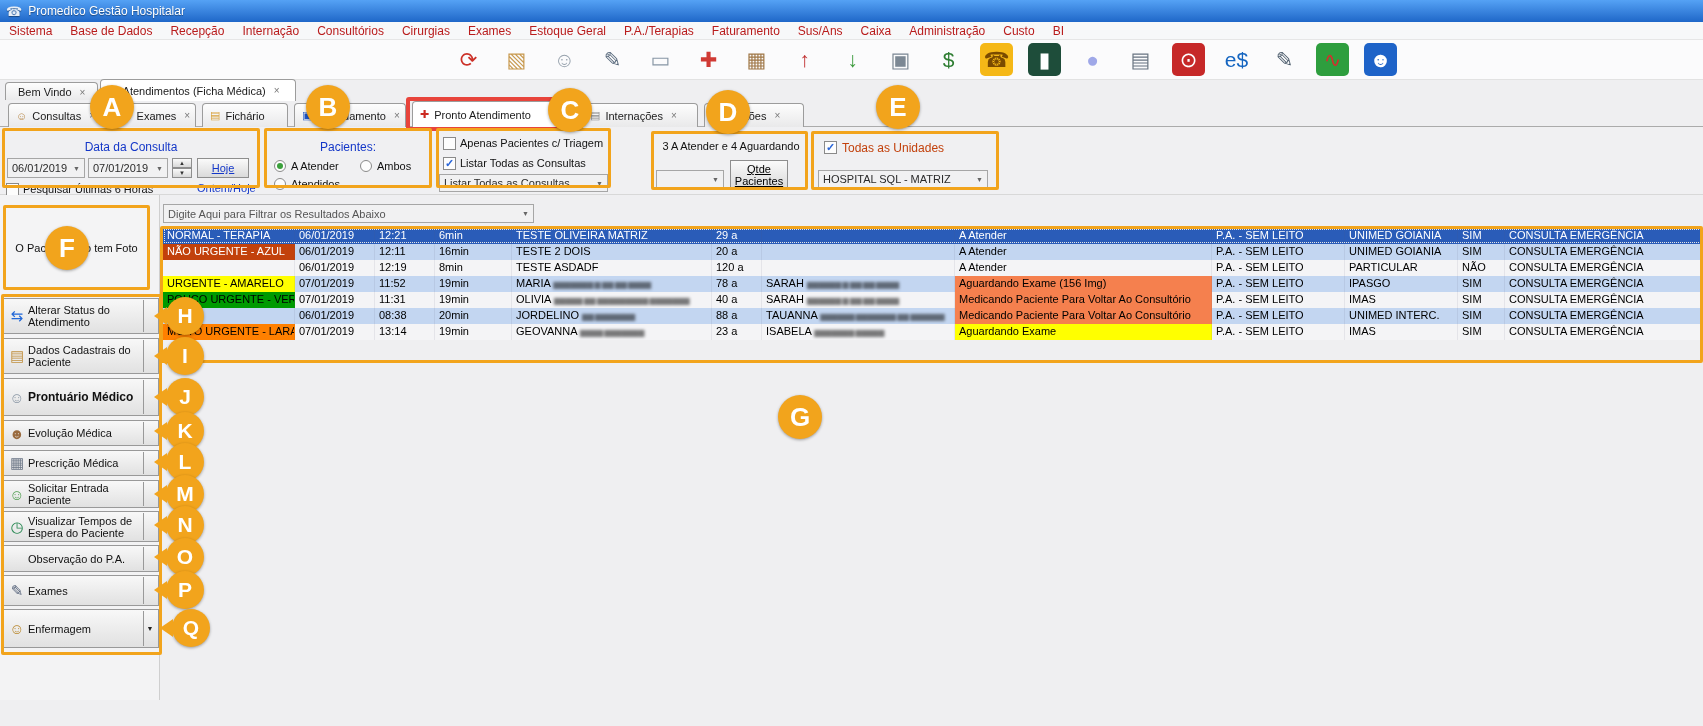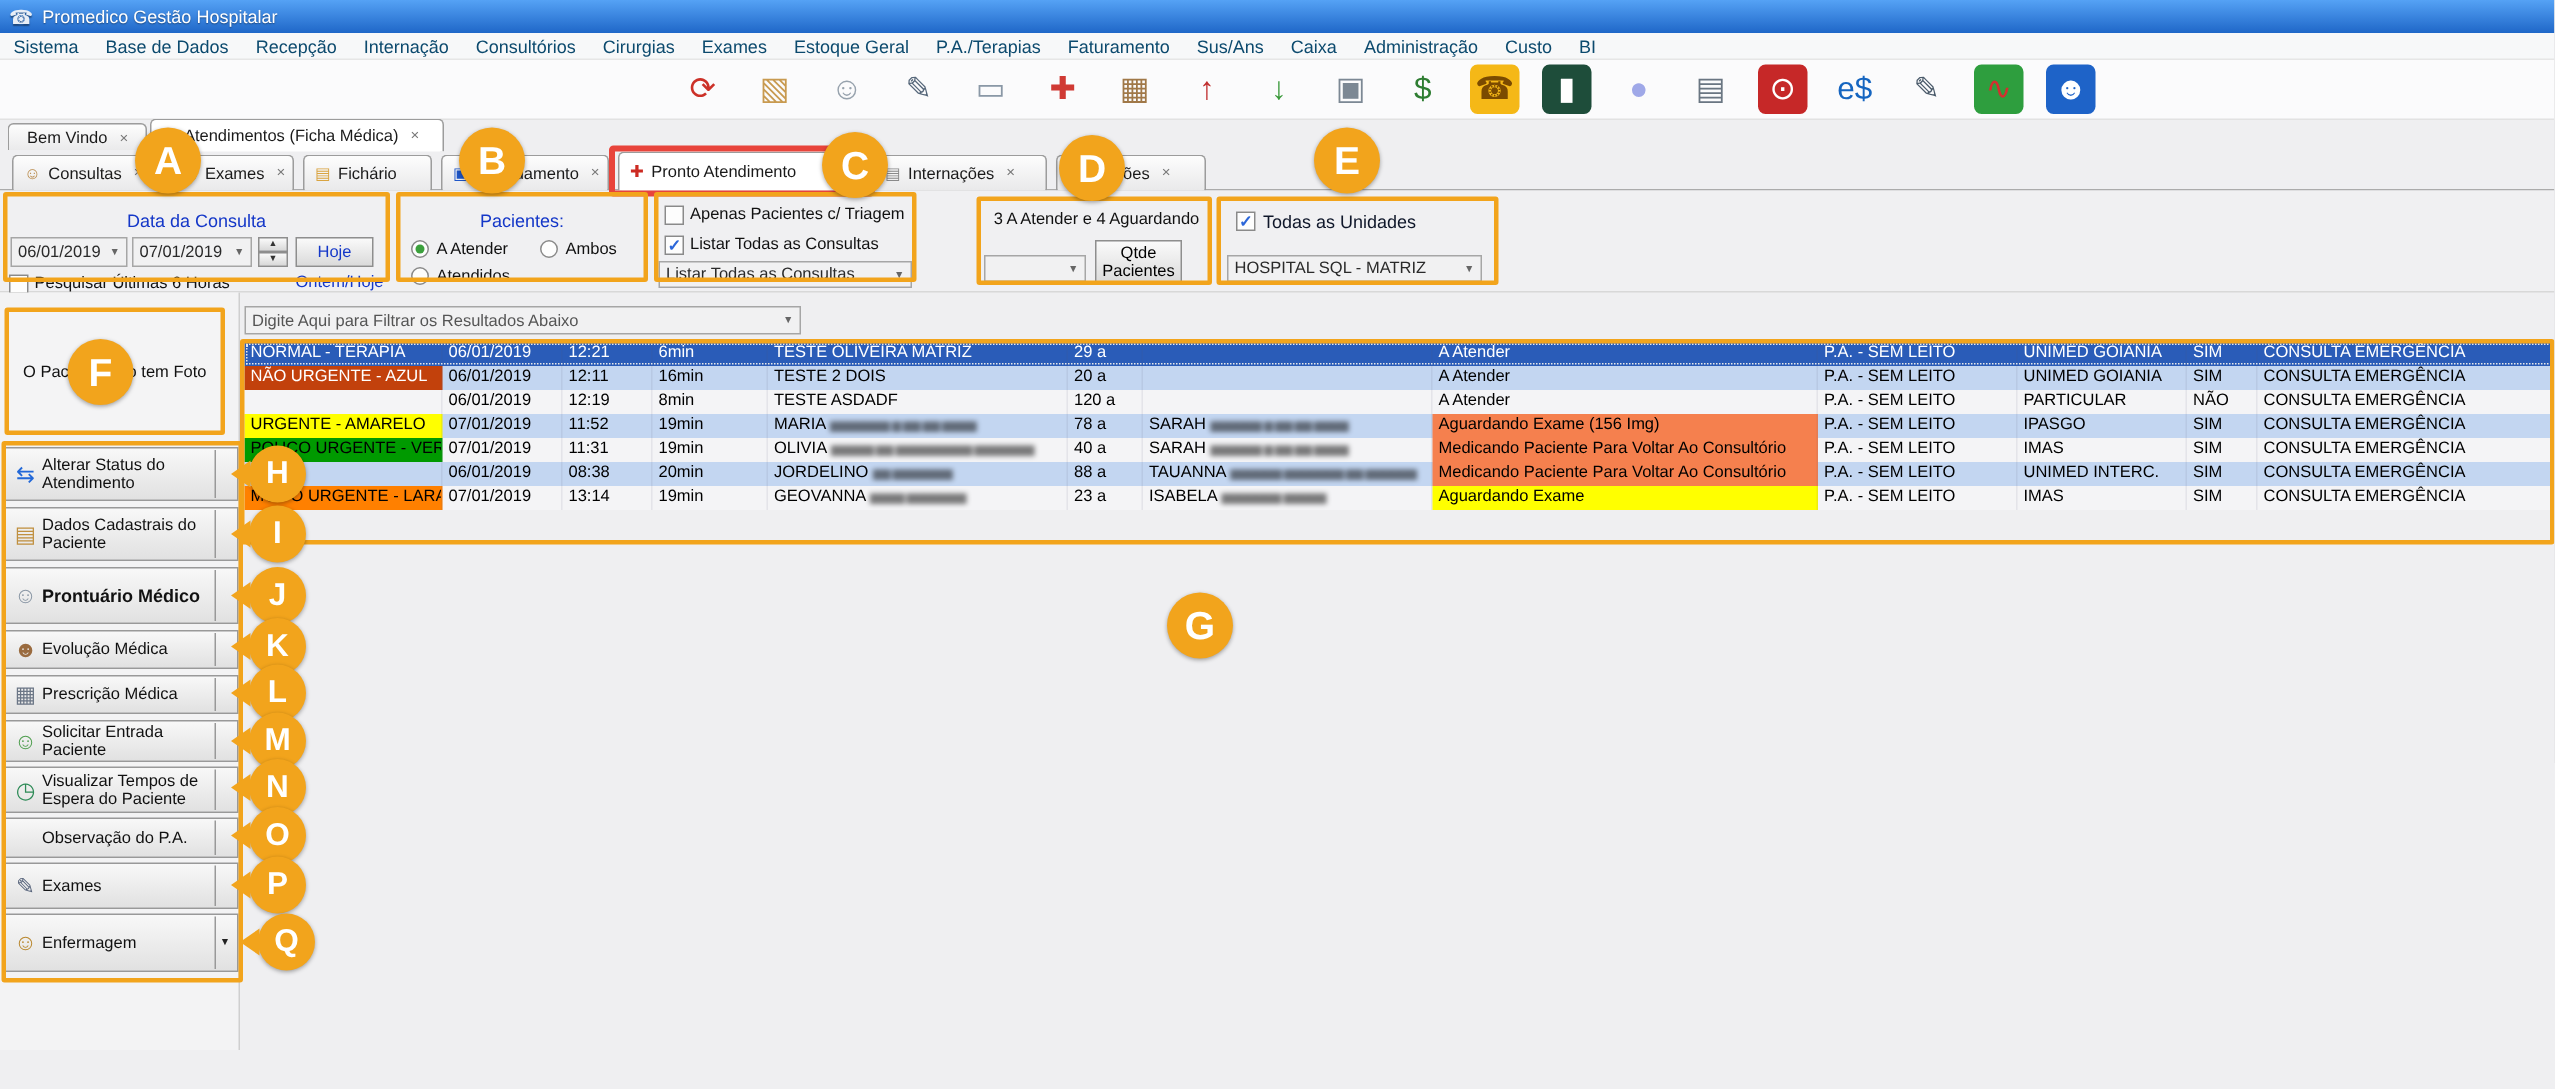--- a/index.html
+++ b/index.html
@@ -6,21 +6,21 @@
   body { font-family:"Liberation Sans", sans-serif; background:#DDD; }
   #page { position:relative; width:1703px; height:726px; background:#EFEFF1; overflow:hidden; }
   .abs { position:absolute; }
 
   
   .titlebar { left:0; top:0; width:1703px; height:22px;
     background:linear-gradient(#55A2F5,#1F67C8); color:#FFF; font-size:12px;
     display:flex; align-items:center; gap:6px; padding-left:6px; text-shadow:0 1px 1px rgba(0,0,0,.4); }
   .titleicon { font-size:13px; color:#E8EEF6; }
   .menubar { left:0; top:22px; width:1703px; height:18px; background:#F7F8F9;
-    display:flex; align-items:center; font-size:12px; color:#0c4a6e; border-bottom:1px solid #E6E6E6; }
+    display:flex; align-items:center; font-size:12px; color:#b91c1c; border-bottom:1px solid #E6E6E6; }
   .mitem { padding:0 9px; height:18px; line-height:18px; cursor:default; }
   .toolbar { left:0; top:40px; width:1703px; height:40px; background:#FBFBFC;
     border-bottom:1px solid #E2E2E2; display:flex; align-items:center; gap:15px; padding-left:452px; }
   .tbico { width:33px; height:33px; border-radius:5px; display:flex; align-items:center;
     justify-content:center; font-size:21px; line-height:1; }
 
   
   .tab { position:absolute; background:linear-gradient(#FDFDFD,#E9E9EA); border:1px solid #9C9C9C;
     border-bottom:none; border-radius:4px 4px 0 0; display:flex; align-items:center; gap:5px;
     padding:0 7px; font-size:11px; color:#1A1A1A; }
@@ -30,21 +30,21 @@
   .substrip { left:0; top:100px; width:1703px; height:27px; background:#EFEFF1; border-bottom:1px solid #ABABAB; }
 
   
   .filterarea { left:0; top:127px; width:1703px; height:68px; background:#F0F0F2; border-bottom:1px solid #D8D8D8; }
   .sidepanel { left:0; top:195px; width:160px; height:505px; background:#F3F3F4; border-right:1px solid #CFCFCF; }
   .bluelabel { color:#1437C8; font-size:12px; text-align:center; }
   .combo { position:absolute; background:#F1F1F2; border:1px solid #A6A6A6; font-size:11px; color:#2A2A2A;
     display:flex; align-items:center; padding:0 4px; white-space:nowrap; overflow:hidden; }
   .combo::after { content:"▼"; font-size:7px; color:#666; margin-left:auto; padding-left:4px; }
   .btn { position:absolute; background:linear-gradient(#FAFAFA,#DADADA); border:1px solid #8E8E8E;
-    font-size:11px; display:flex; align-items:center; justify-content:center; text-align:center; line-height:12px; }
+    font-size:11px; display:flex; align-items:center; justify-content:center; text-align:center; line-height:12px;text-decoration:underline; }
   .bluebtn { color:#1437C8; }
   .cb { position:absolute; width:13px; height:13px; background:#FDFDFD; border:1px solid #8A8A8A; }
   .cb.on::after { content:"✓"; position:absolute; left:1px; top:-1px; font-size:11px; color:#2B66D9; font-weight:bold; }
   .radio { position:absolute; width:12px; height:12px; border-radius:50%; background:#FDFDFD; border:1px solid #8A8A8A; }
   .radio.on::after { content:""; position:absolute; inset:2px; border-radius:50%; background:#3BA03C; }
   .flabel { position:absolute; font-size:11px; color:#111; white-space:nowrap; }
   .spinbtn { position:absolute; width:20px; height:10px; background:linear-gradient(#FAFAFA,#D8D8D8);
     border:1px solid #8E8E8E; font-size:6px; color:#333; display:flex; align-items:center; justify-content:center; }
 
   
@@ -231,21 +231,21 @@
       <span>Listar Todas as Consultas</span>
     </div>
 
   <div class="flabel" style="left:656px;top:140px;width:150px;text-align:center;">3 A Atender e 4 Aguardando</div>
   <div class="combo" style="left:656px;top:170px;width:68px;height:18px;">
       <span></span>
     </div>
   <div class="btn" style="left:730px;top:160px;width:58px;height:30px;">Qtde Pacientes</div>
 
   <div class="cb on" style="left:824px;top:141px;"></div>
-  <div class="flabel" style="left:842px;top:141px;color:#0f172a;font-size:12px;">Todas as Unidades</div>
+  <div class="flabel" style="left:842px;top:141px;color:#c2410c;font-size:12px;">Todas as Unidades</div>
   <div class="combo" style="left:818px;top:170px;width:170px;height:18px;">
       <span>HOSPITAL SQL - MATRIZ</span>
     </div>
 
   <div class="abs sidepanel"></div>
   <div class="abs photobox">
     <span>O Paciente não tem Foto</span>
   </div>
 
   <div class="combo" style="left:163px;top:204px;width:371px;height:19px;color:#555;">

